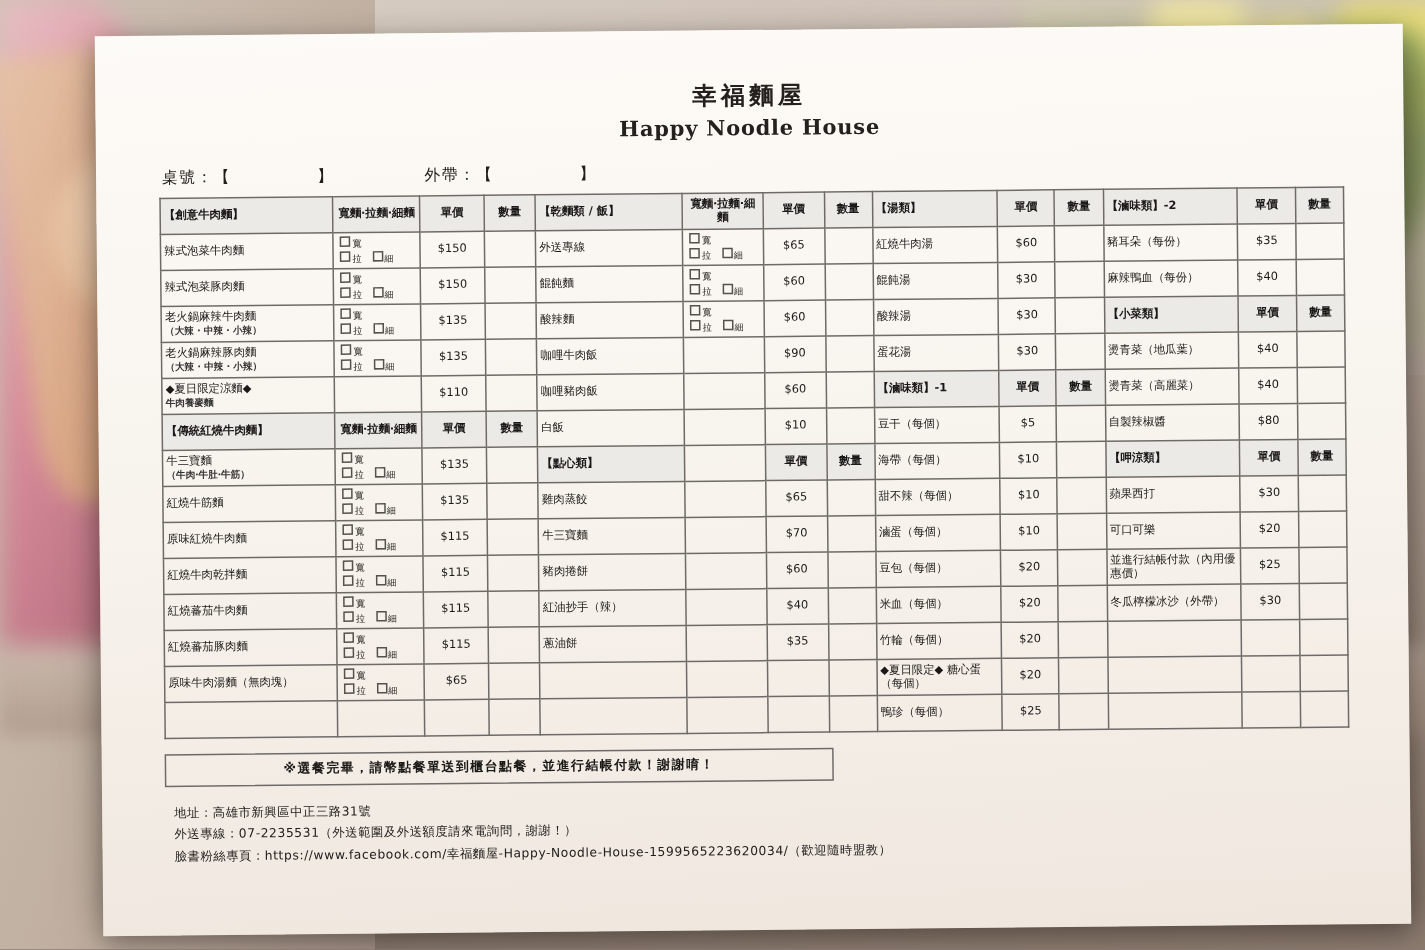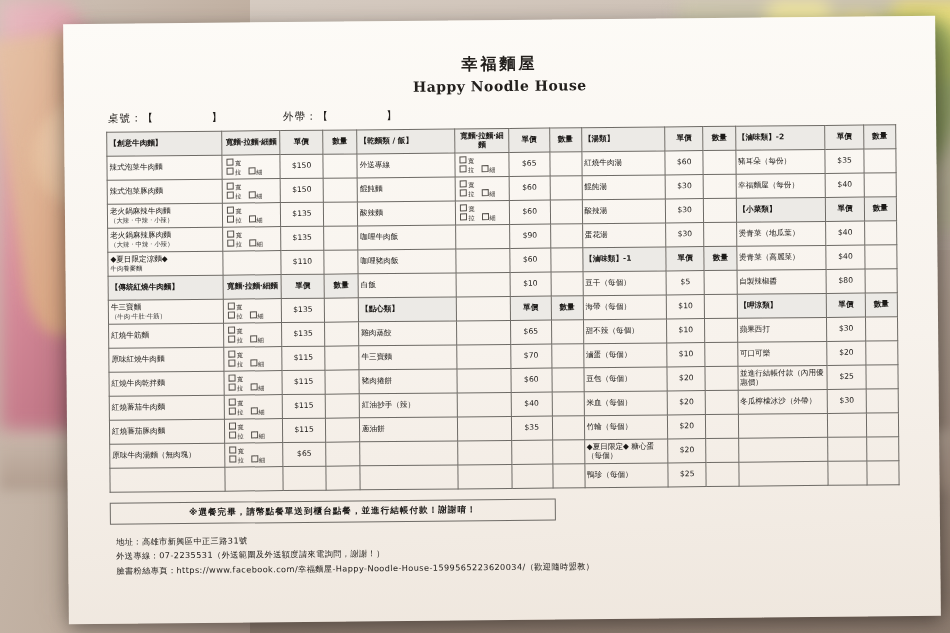--- a/index.html
+++ b/index.html
@@ -71,21 +71,21 @@
     line-height:1.15;
     vertical-align:middle;
     overflow:hidden;
   }
   td.hdr{font-weight:700;text-align:center;background:#eceae6;font-size:7.8px;}
   td.hdr-left{font-weight:700;text-align:left;padding-left:4px;font-size:7.8px;background:#eceae6;}
   td.nm{text-align:left;padding-left:4px;}
   td.price{text-align:center;}
   td.qty{}
   td.blank{}
-  .sub{font-size:6.4px;color:#333;}
+  .sub{font-size:6.4px;color:#333;font-weight:bold;}
   .chk{display:flex;flex-direction:column;gap:1px;padding-left:2px;}
   .chk .row{display:flex;gap:7px;align-items:center;font-size:6.1px;color:#2a2724;}
   .box{display:inline-block;width:5px;height:5px;border:1px solid #55514c;margin-right:1px;}
 
   .notice{
     margin:10px 0 0 20px;width:440px;border:1px solid #6e6b66;
     text-align:center;font-size:8.6px;font-weight:700;letter-spacing:1px;
     padding:4px 2px;color:#1b1917;
   }
   .footer{margin:10px 0 0 26px;font-size:8.2px;color:#23201d;line-height:1.75;letter-spacing:.4px;}
@@ -221,21 +221,21 @@
                     <span><span class="box"></span>拉</span>
                     <span><span class="box"></span>細</span>
                   </div>
                 </div>
               </td>
               <td class="price">$60</td>
               <td class="qty"></td>
               <td class="nm">餛飩湯</td>
               <td class="price">$30</td>
               <td class="qty"></td>
-              <td class="nm">幸福麵屋（每份）</td>
+              <td class="nm">麻辣鴨血（每份）</td>
               <td class="price">$40</td>
               <td class="qty"></td>
             </tr>
             <tr>
               <td class="nm">老火鍋麻辣牛肉麵<br><span class="sub">（大辣 ‧ 中辣 ‧ 小辣）</span></td>
               <td>
                 <div class="chk">
                   <div class="row">
                     <span><span class="box"></span>寬</span>
                   </div>

